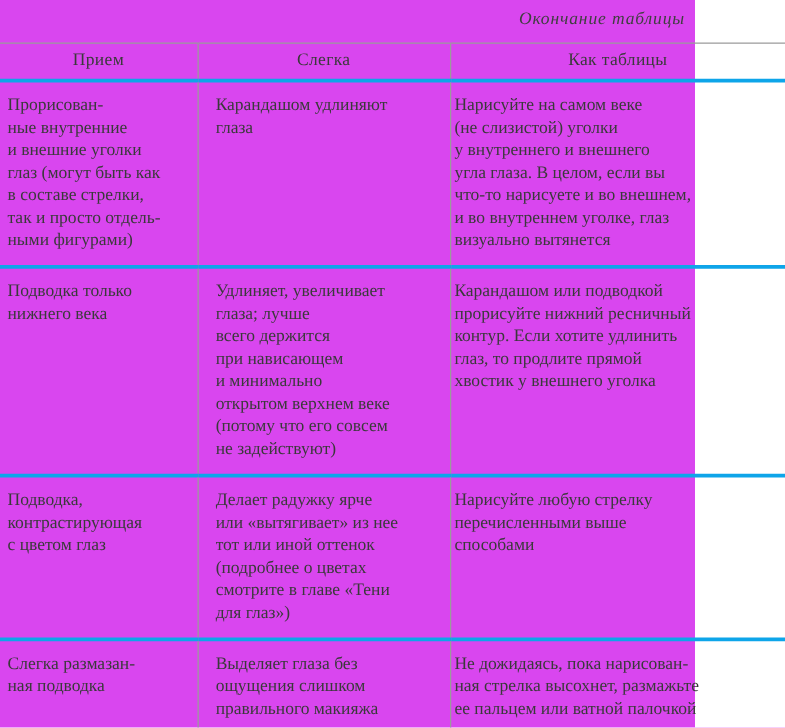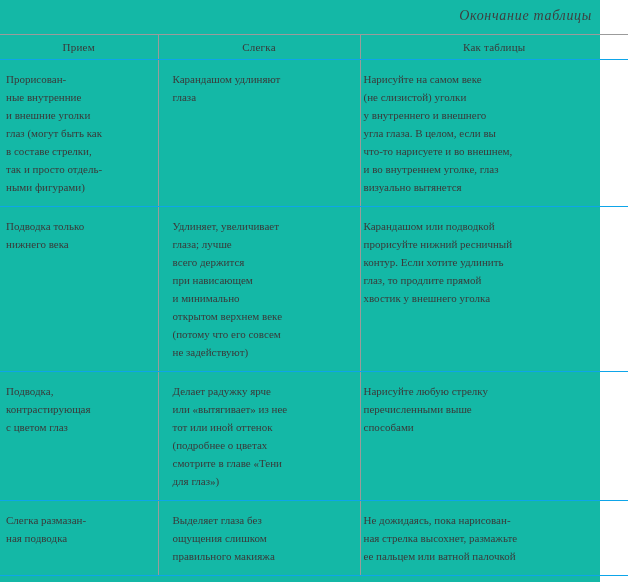--- a/index.html
+++ b/index.html
@@ -5,46 +5,46 @@
   * { margin: 0; padding: 0; box-sizing: border-box; }
   html, body { background: #ffffff; }
   body {
     width: 628px;
     height: 582px;
     font-family: "Liberation Serif", "DejaVu Serif", serif;
     color: #3a3a3a;
     overflow: hidden;
   }
   .page {
-    width: 600px;
+    width: 556px;
     height: 582px;
     padding-top: 6px;
-    background: #14b8a6;
+    background: #d946ef;
   }
   .caption {
     text-align: right;
     font-style: italic;
     font-size: 14px;
     letter-spacing: 0.05em;
     color: #3f3f3f;
     padding: 2px 8px 0 0;
     height: 20px;
   }
   table.book-table {
     border-collapse: collapse;
     width: 628px;
     margin-top: 8px;
     table-layout: fixed;
   }
   col.c1 { width: 158px; }
   col.c2 { width: 202px; }
   col.c3 { width: 268px; }
   th, td {
-    border-bottom: 1px solid #0ea5e9;
-    font-size: 11px;
+    border-bottom: 3px solid #0ea5e9;
+    font-size: 14px;
     color: #3a3a3a;
   }
   thead th {
     border-top: 1px solid #9b9b9b;
     font-weight: normal;
     text-align: center;
     vertical-align: middle;
     padding: 6px 4px;
     letter-spacing: 0.02em;
   }

